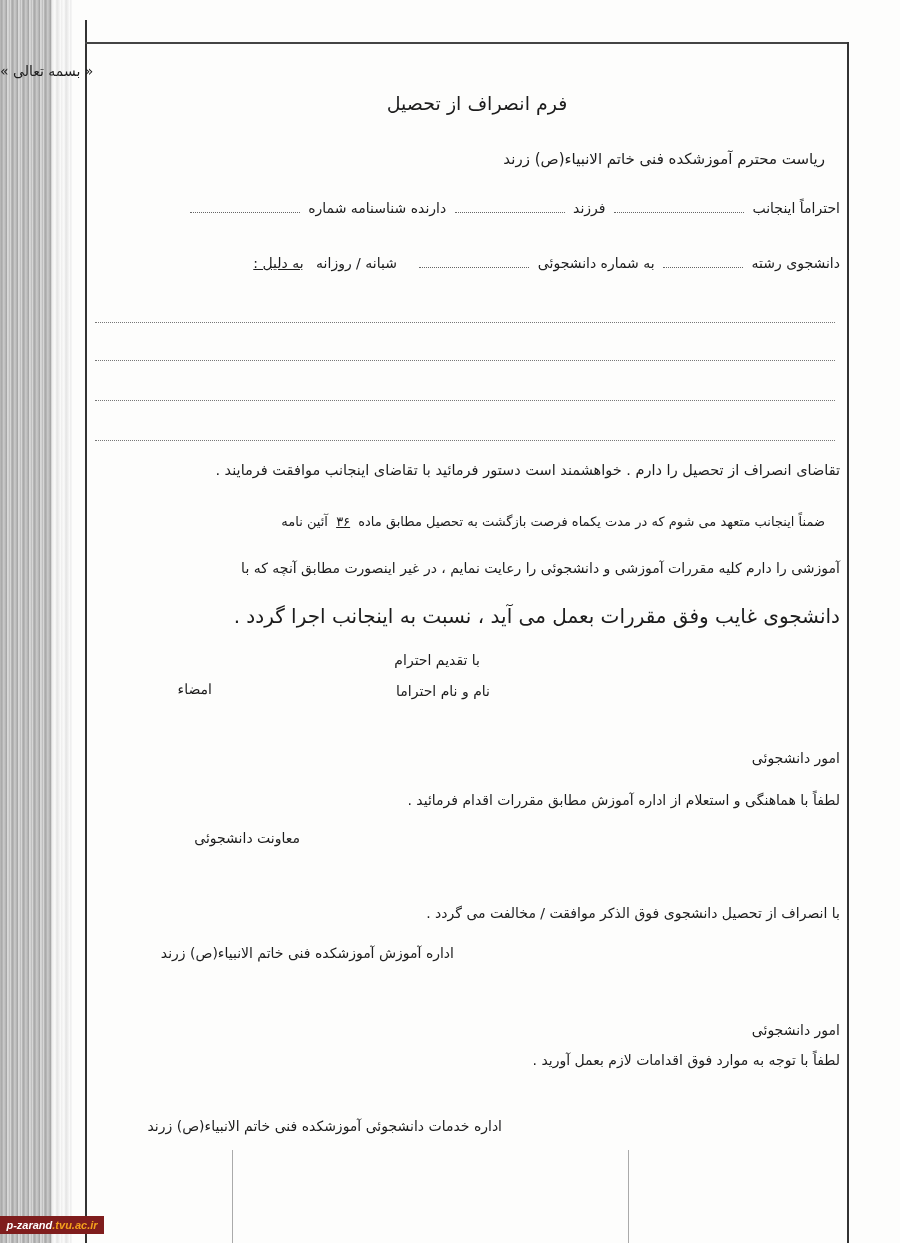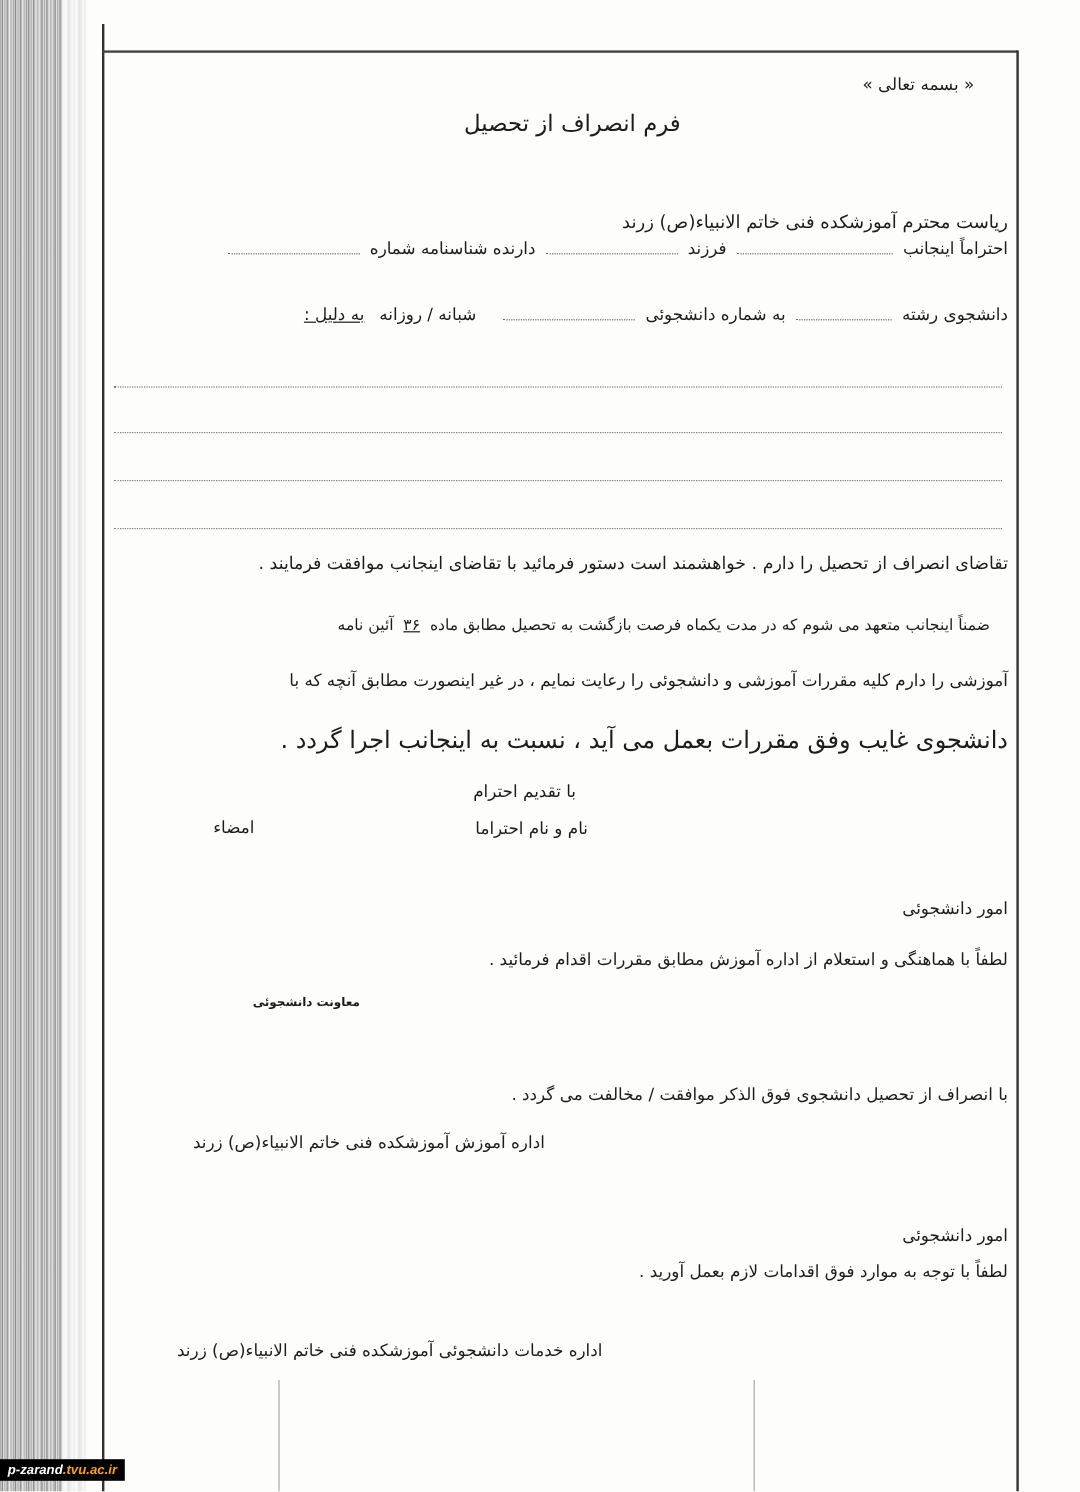--- a/index.html
+++ b/index.html
@@ -28,51 +28,51 @@
       position: absolute; left: 85px; top: 42px; width: 763px; height: 1.5px; background: #444;
     }
     .frame-right {
       position: absolute; left: 847px; top: 42px; width: 2px; height: 1201px; background: #333;
     }
     .faint-line { position: absolute; top: 1150px; width: 1px; height: 93px; background: #aaa; }
 
     .t { position: absolute; white-space: nowrap; direction: rtl; font-size: 14px; }
     .dots { display: inline-block; border-bottom: 1.5px dotted #666; height: 10px; vertical-align: baseline; margin: 0 4px; }
 
-    .header-sub { left: 0; width: 812px; top: 63px; font-size: 14px; text-align: right; direction: rtl; position: absolute; }
+    .header-sub { left: 0; width: 812px; top: 63px; font-size: 14px; text-align: left; direction: rtl; position: absolute; }
     .header-title { left: 0; width: 900px; top: 92px; font-size: 19px; text-align: center; direction: rtl; position: absolute; padding-left: 27px; }
 
     .dotline { position: absolute; left: 95px; width: 740px; height: 0; border-bottom: 1.5px dotted #777; }
 
     .num-underline { text-decoration: underline; padding: 0 4px; }
 
     .watermark {
       position: absolute; left: 0; top: 1216px; width: 104px; height: 18px;
-      background: #000000; display: flex; align-items: center; justify-content: center;
+      background: #7f1d1d; display: flex; align-items: center; justify-content: center;
       font-family: "Liberation Sans", sans-serif; font-style: italic; font-weight: bold; font-size: 11px;
     }
     .wm-a { color: #ffffff; }
     .wm-b { color: #f5a11c; }
   </style>
 </head>
 <body>
 
 <div class="scan-edge"></div>
 <div class="scan-edge2"></div>
 
 <div class="frame-left"></div>
 <div class="frame-top"></div>
 <div class="frame-right"></div>
 <div class="faint-line" style="left:232px;"></div>
 <div class="faint-line" style="left:628px;"></div>
 
 <div class="header-sub">« بسمه تعالی »</div>
 <div class="header-title">فرم انصراف از تحصیل</div>
 
-<div class="t" style="right:60px; top:150px; font-size:15px;margin-top:26px;">ریاست محترم آموزشکده فنی خاتم الانبیاء(ص) زرند</div>
+<div class="t" style="right:75px; top:150px; font-size:15px;">ریاست محترم آموزشکده فنی خاتم الانبیاء(ص) زرند</div>
 
 <div class="t" style="right:60px; top:200px;">
   <span>احتراماً اینجانب</span>
   <span class="dots" style="width:130px;"></span>
   <span>فرزند</span>
   <span class="dots" style="width:110px;"></span>
   <span>دارنده شناسنامه شماره</span>
   <span class="dots" style="width:110px;"></span>
 </div>
 
@@ -99,21 +99,21 @@
 </div>
 <div class="t" style="right:60px; top:560px; font-size:14px;">آموزشی را دارم کلیه مقررات آموزشی و دانشجوئی را رعایت نمایم ، در غیر اینصورت مطابق آنچه که با</div>
 <div class="t" style="right:60px; top:604px; font-size:20px;">دانشجوی غایب وفق مقررات بعمل می آید ، نسبت به اینجانب اجرا گردد .</div>
 
 <div class="t" style="right:420px; top:652px;">با تقدیم احترام</div>
 <div class="t" style="right:410px; top:683px;">نام و نام احتراما</div>
 <div class="t" style="right:688px; top:681px;font-family:Liberation Serif, serif;">امضاء</div>
 
 <div class="t" style="right:60px; top:750px;">امور دانشجوئی</div>
 <div class="t" style="right:60px; top:792px;">لطفاً با هماهنگی و استعلام از اداره آموزش مطابق مقررات اقدام فرمائید .</div>
-<div class="t" style="right:600px; top:830px; font-size:10px;font-weight:bold;">معاونت دانشجوئی</div>
+<div class="t" style="right:600px; top:830px; font-size:14px;">معاونت دانشجوئی</div>
 
 <div class="t" style="right:60px; top:905px;">با انصراف از تحصیل دانشجوی فوق الذکر موافقت / مخالفت می گردد .</div>
 <div class="t" style="right:446px; top:945px;">اداره آموزش آموزشکده فنی خاتم الانبیاء(ص) زرند</div>
 
 <div class="t" style="right:60px; top:1022px;">امور دانشجوئی</div>
 <div class="t" style="right:60px; top:1052px;">لطفاً با توجه به موارد فوق اقدامات لازم بعمل آورید .</div>
 <div class="t" style="right:398px; top:1118px;">اداره خدمات دانشجوئی آموزشکده فنی خاتم الانبیاء(ص) زرند</div>
 
 <div class="watermark">
   <span class="wm-a">p-zarand</span>

